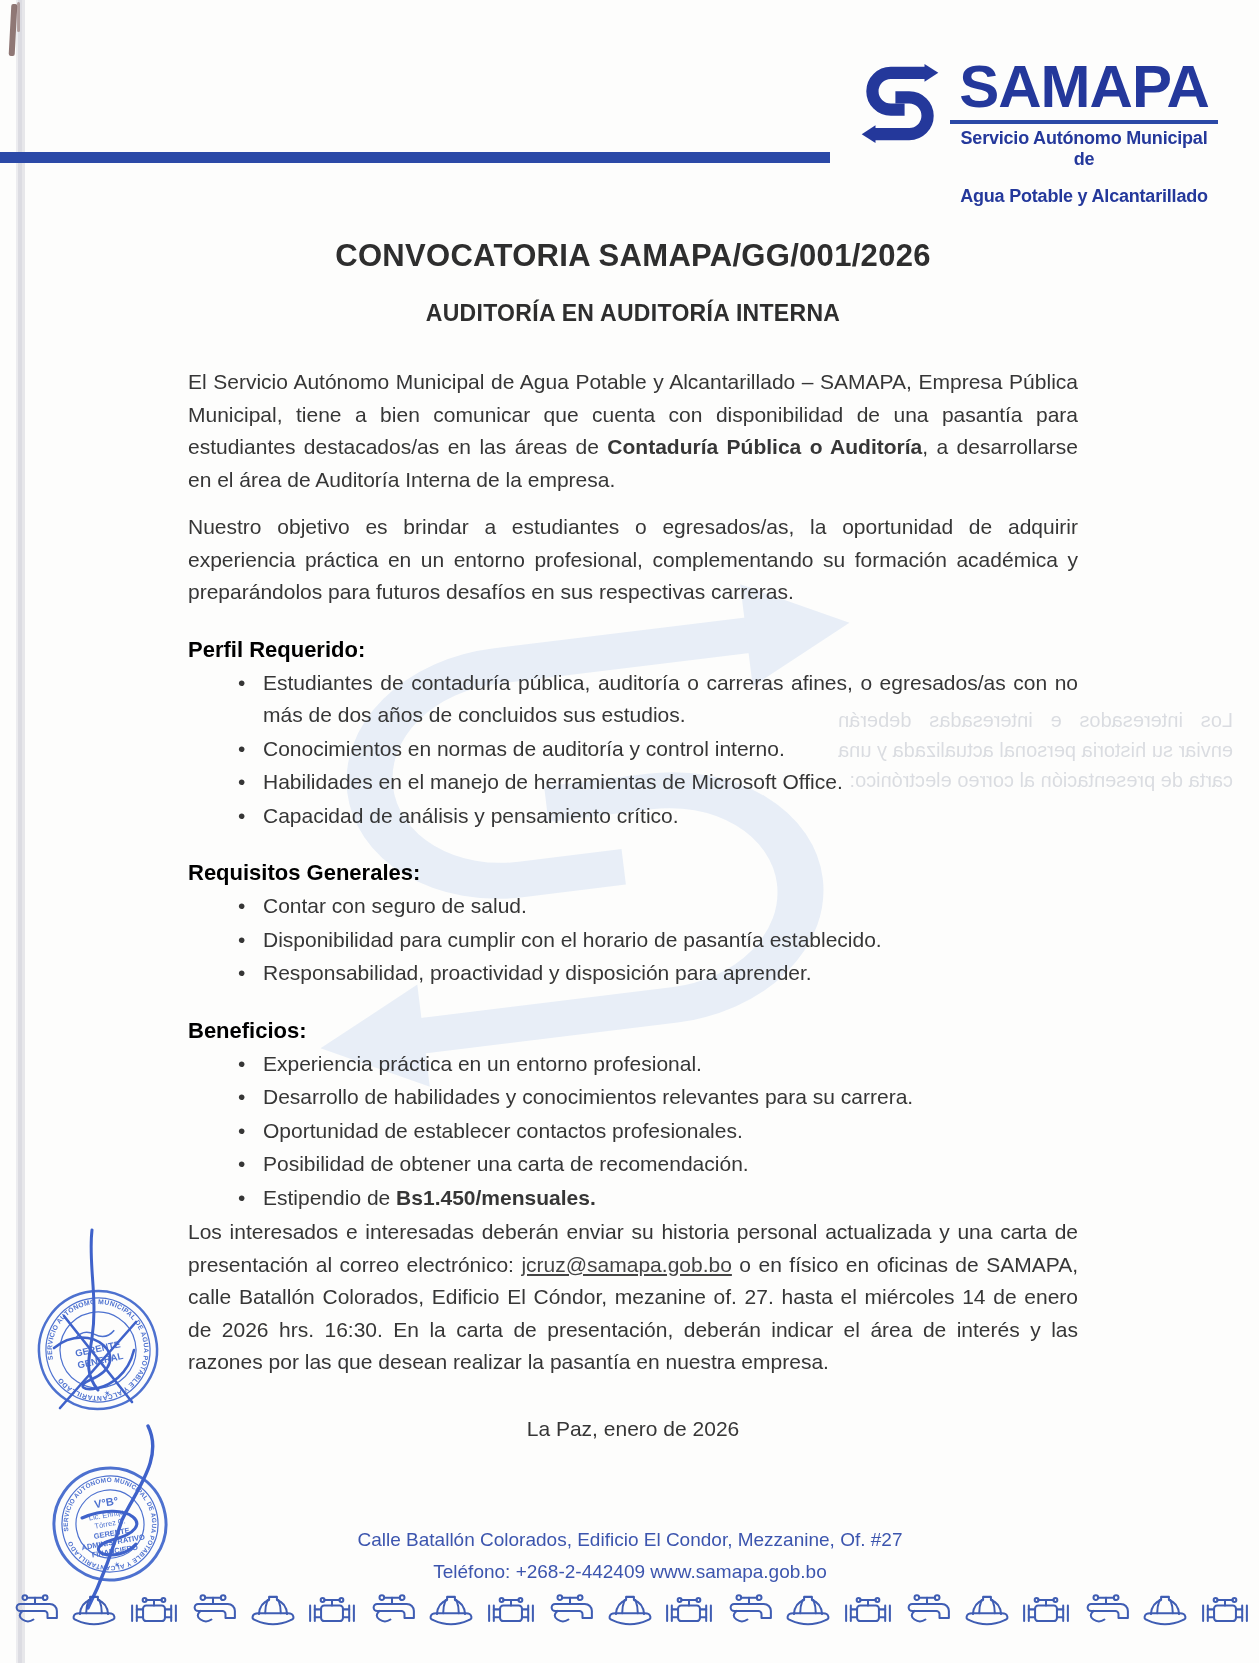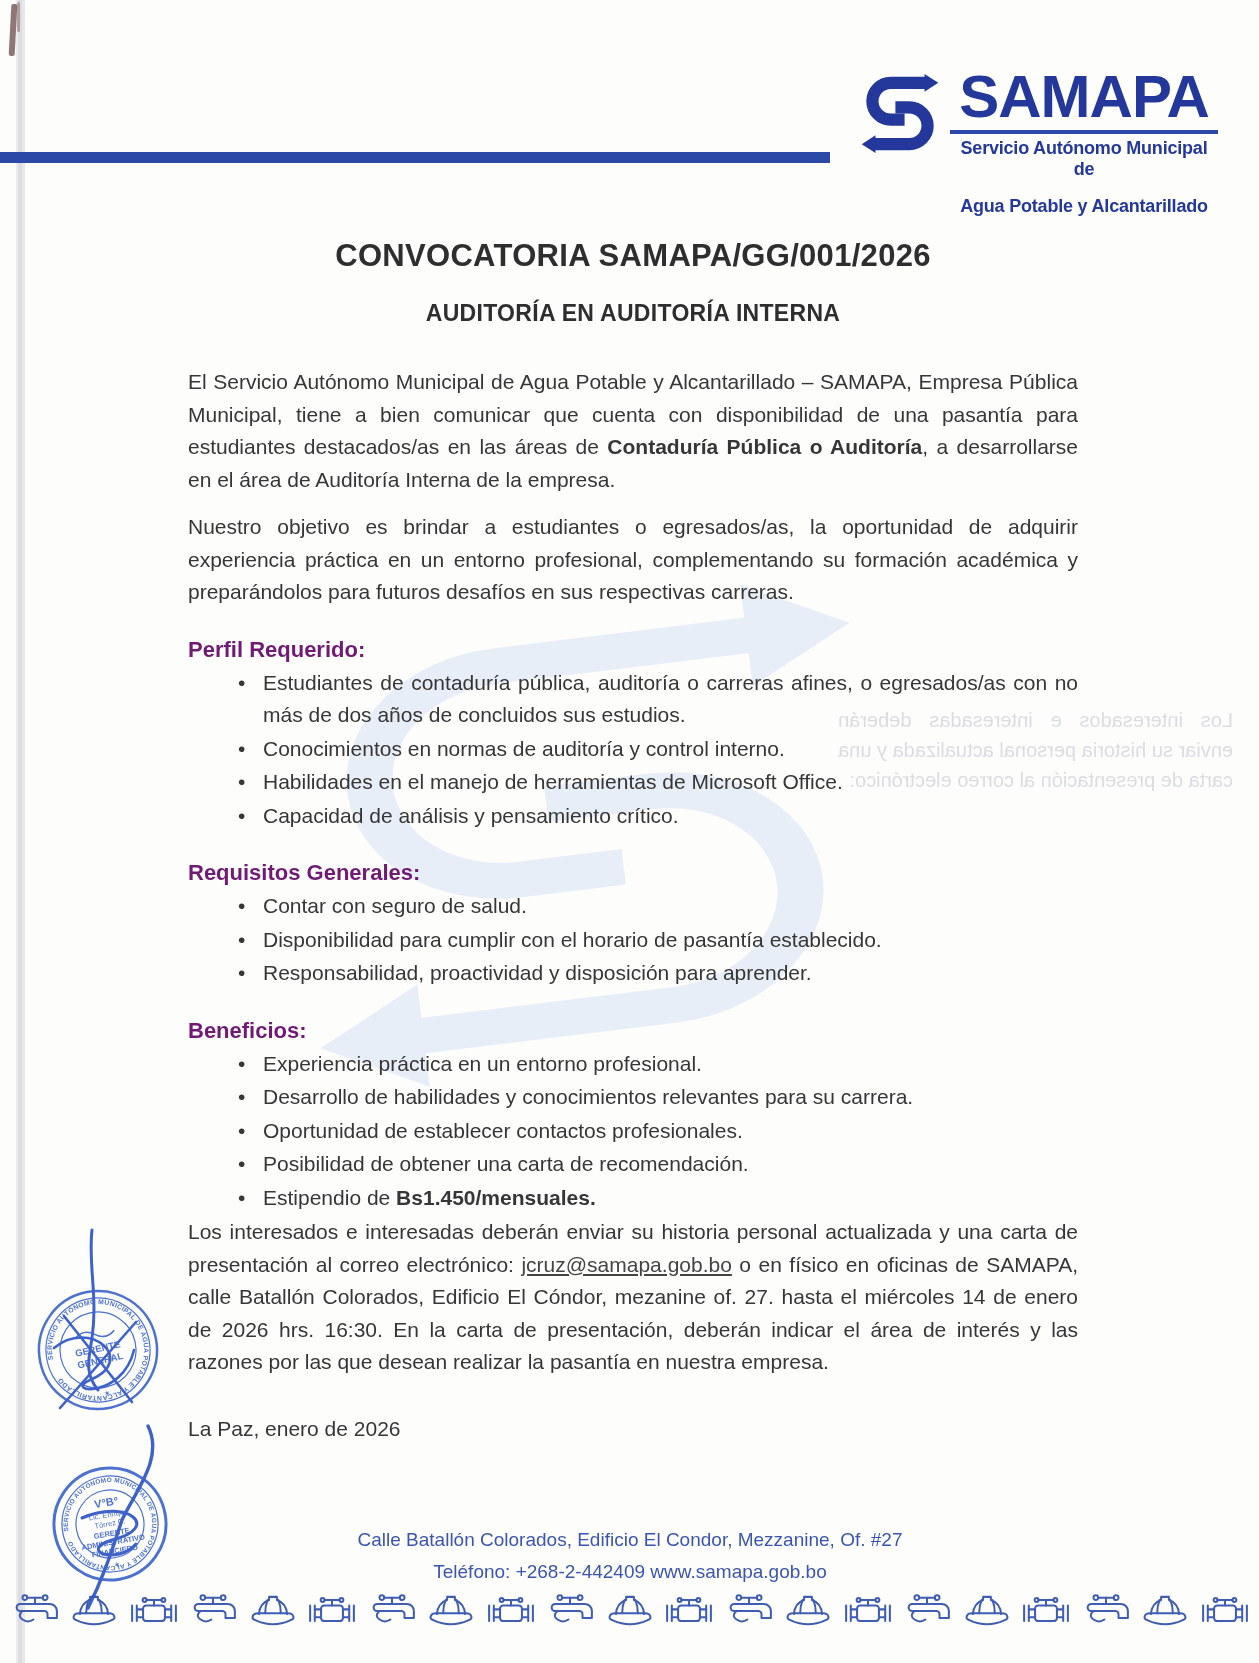--- a/index.html
+++ b/index.html
@@ -9,48 +9,48 @@
     font-family:"Liberation Sans","DejaVu Sans",sans-serif;
     color:#363636;
   }
   
   .scan-line{position:absolute;left:18px;top:0;width:4px;height:1663px;
     background:#dcdce2;box-shadow:3px 0 0 rgba(190,190,200,.35), -2px 0 0 rgba(200,200,208,.3);}
   .corner-mark-a{position:absolute;left:10px;top:4px;width:6px;height:52px;background:#6a4a48;opacity:.75;transform:rotate(3deg);border-radius:2px;}
   .corner-mark-b{position:absolute;left:17px;top:2px;width:3px;height:30px;background:#8a6a64;opacity:.55;border-radius:2px;}
   
   .blue-bar{position:absolute;left:0;top:152px;width:830px;height:11px;}
-  .logo{position:absolute;left:860px;top:66px;display:flex;align-items:flex-start;justify-content:flex-end;}
+  .logo{position:absolute;left:860px;top:56px;display:flex;align-items:flex-start;justify-content:flex-end;}
   .logo-icon{display:block;}
   .mark-sm use{stroke-width:16;}
   .logo-right{margin-left:10px;width:268px;}
   .brand-wordmark{font-size:60px;font-weight:bold;letter-spacing:-1px;line-height:62px;text-align:center;}
   .brand-underline{height:4px;margin-top:2px;}
   .brand-tagline{font-size:18px;font-weight:bold;line-height:21px;text-align:center;letter-spacing:-.2px;margin-top:16px;}
   .brand-tagline.first{margin-top:4px;}
   
   .watermark-svg{position:absolute;left:285px;top:558px;width:600px;height:555px;transform:rotate(-7deg);opacity:.6;z-index:0;}
   .watermark-svg use{stroke-width:8;}
   .ghost{position:absolute;left:838px;top:705px;width:395px;height:165px;overflow:hidden;
     transform:scaleX(-1);opacity:.4;color:#a7adb9;filter:blur(.6px);
     font-size:20px;line-height:30px;text-align:justify;z-index:0;}
   
   .content{position:relative;z-index:1;padding:0 181px 0 188px;font-size:21px;line-height:32.5px;text-align:justify;}
   h1.doc-title{margin:236px 0 0;font-size:31px;line-height:40px;letter-spacing:.3px;text-align:center;color:#2e2e2e;font-weight:bold;}
   h2.doc-subtitle{margin:22px 0 0;font-size:23px;line-height:30px;letter-spacing:.3px;text-align:center;color:#2e2e2e;font-weight:bold;}
   p{margin:0;}
   p.intro{margin-top:38px;}
   p.objective{margin-top:15px;}
-  h3.sec{margin:24px 0 0;font-size:22px;line-height:33px;color:#701a75;text-align:left;font-weight:bold;}
+  h3.sec{margin:24px 0 0;font-size:22px;line-height:33px;color:#000000;text-align:left;font-weight:bold;}
   ul.blist{margin:1px 0 0;padding:0 0 0 44px;list-style:none;}
   ul.blist li{position:relative;padding-left:31px;margin-top:1px;line-height:32.5px;}
   ul.blist li::before{content:"\2022";position:absolute;left:6px;top:0;}
   p.proceso{margin-top:2px;}
   a.email{color:#444;text-decoration:underline;cursor:pointer;}
-  p.dateline{margin-top:34px;text-align:left;}
+  p.dateline{margin-top:34px;text-align:center;}
   
   .stamps-svg{position:absolute;left:18px;top:1218px;width:215px;height:430px;overflow:visible;z-index:2;opacity:.92;}
   .stamp-text{font-family:"Liberation Sans",sans-serif;}
   
   .footer-text{position:absolute;left:0;top:1524px;width:1200px;text-align:center;font-size:19px;line-height:32px;z-index:1;padding-left:30px;}
   .icon-row{position:absolute;left:0;right:0;top:1592px;display:flex;justify-content:space-evenly;align-items:flex-end;z-index:1;}
   .icon-row svg{display:block;}
   .defs-svg{position:absolute;width:0;height:0;overflow:hidden;}
 </style>
 </head>

